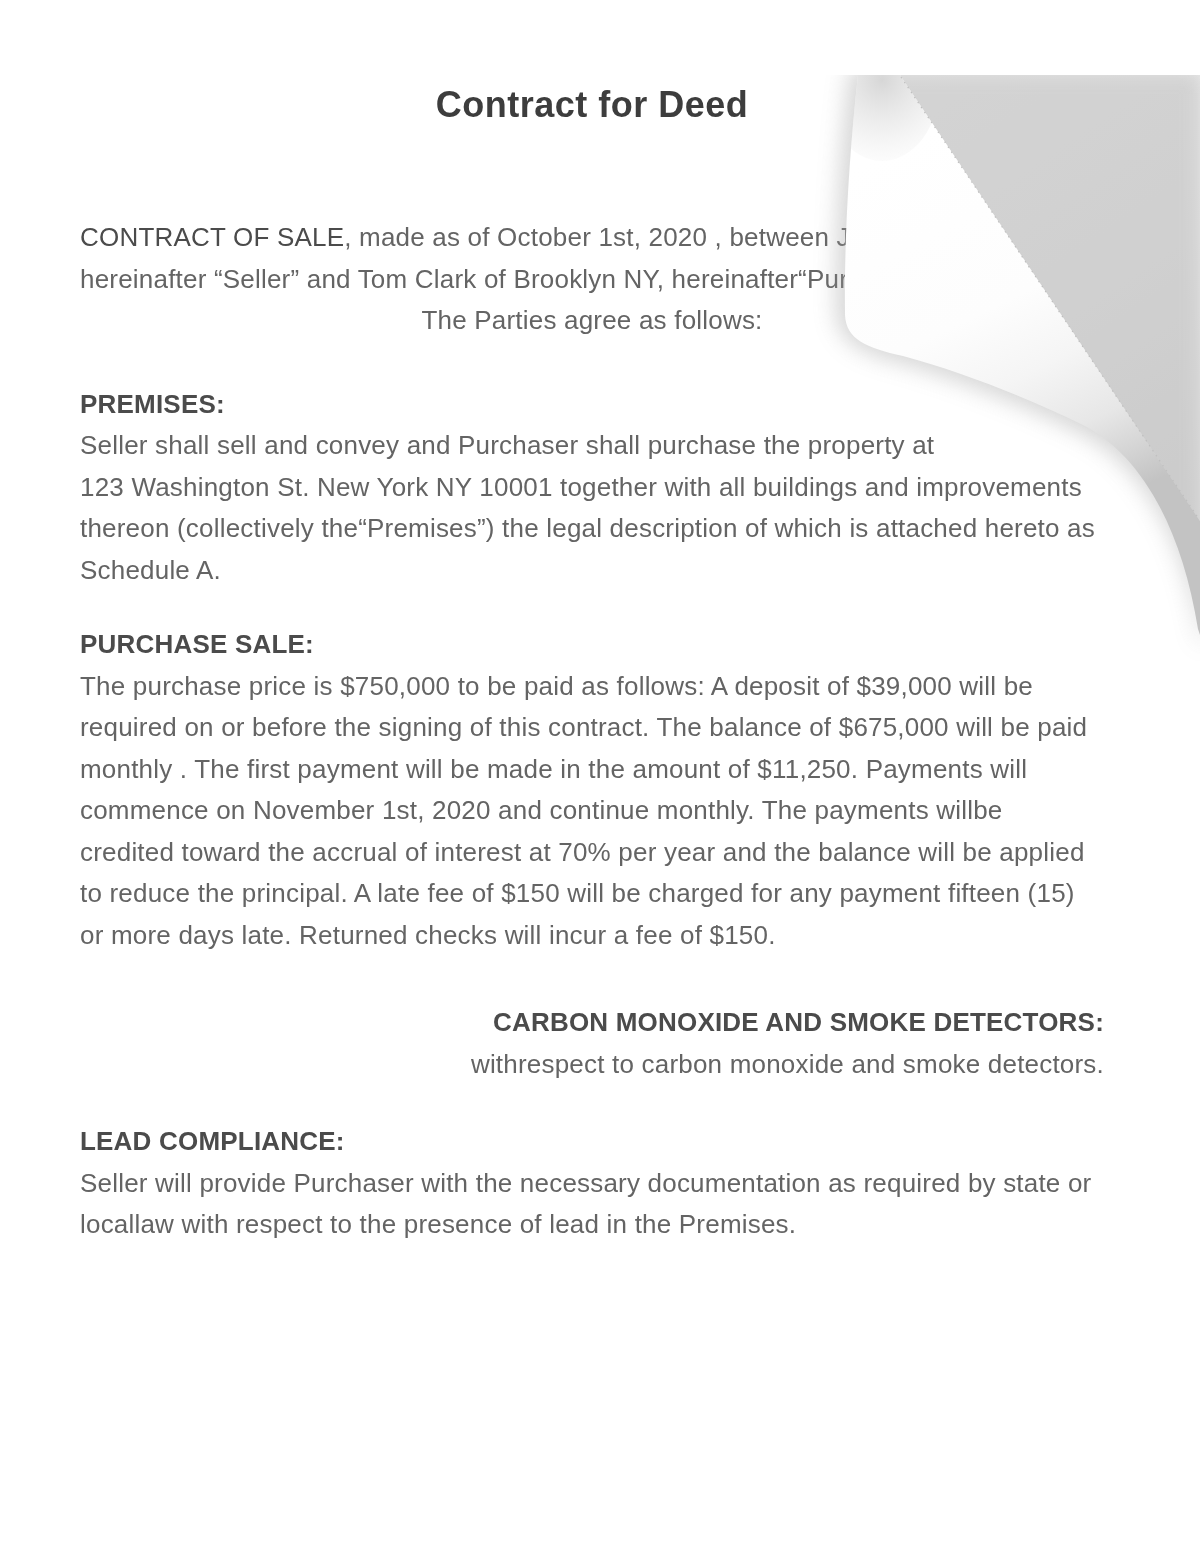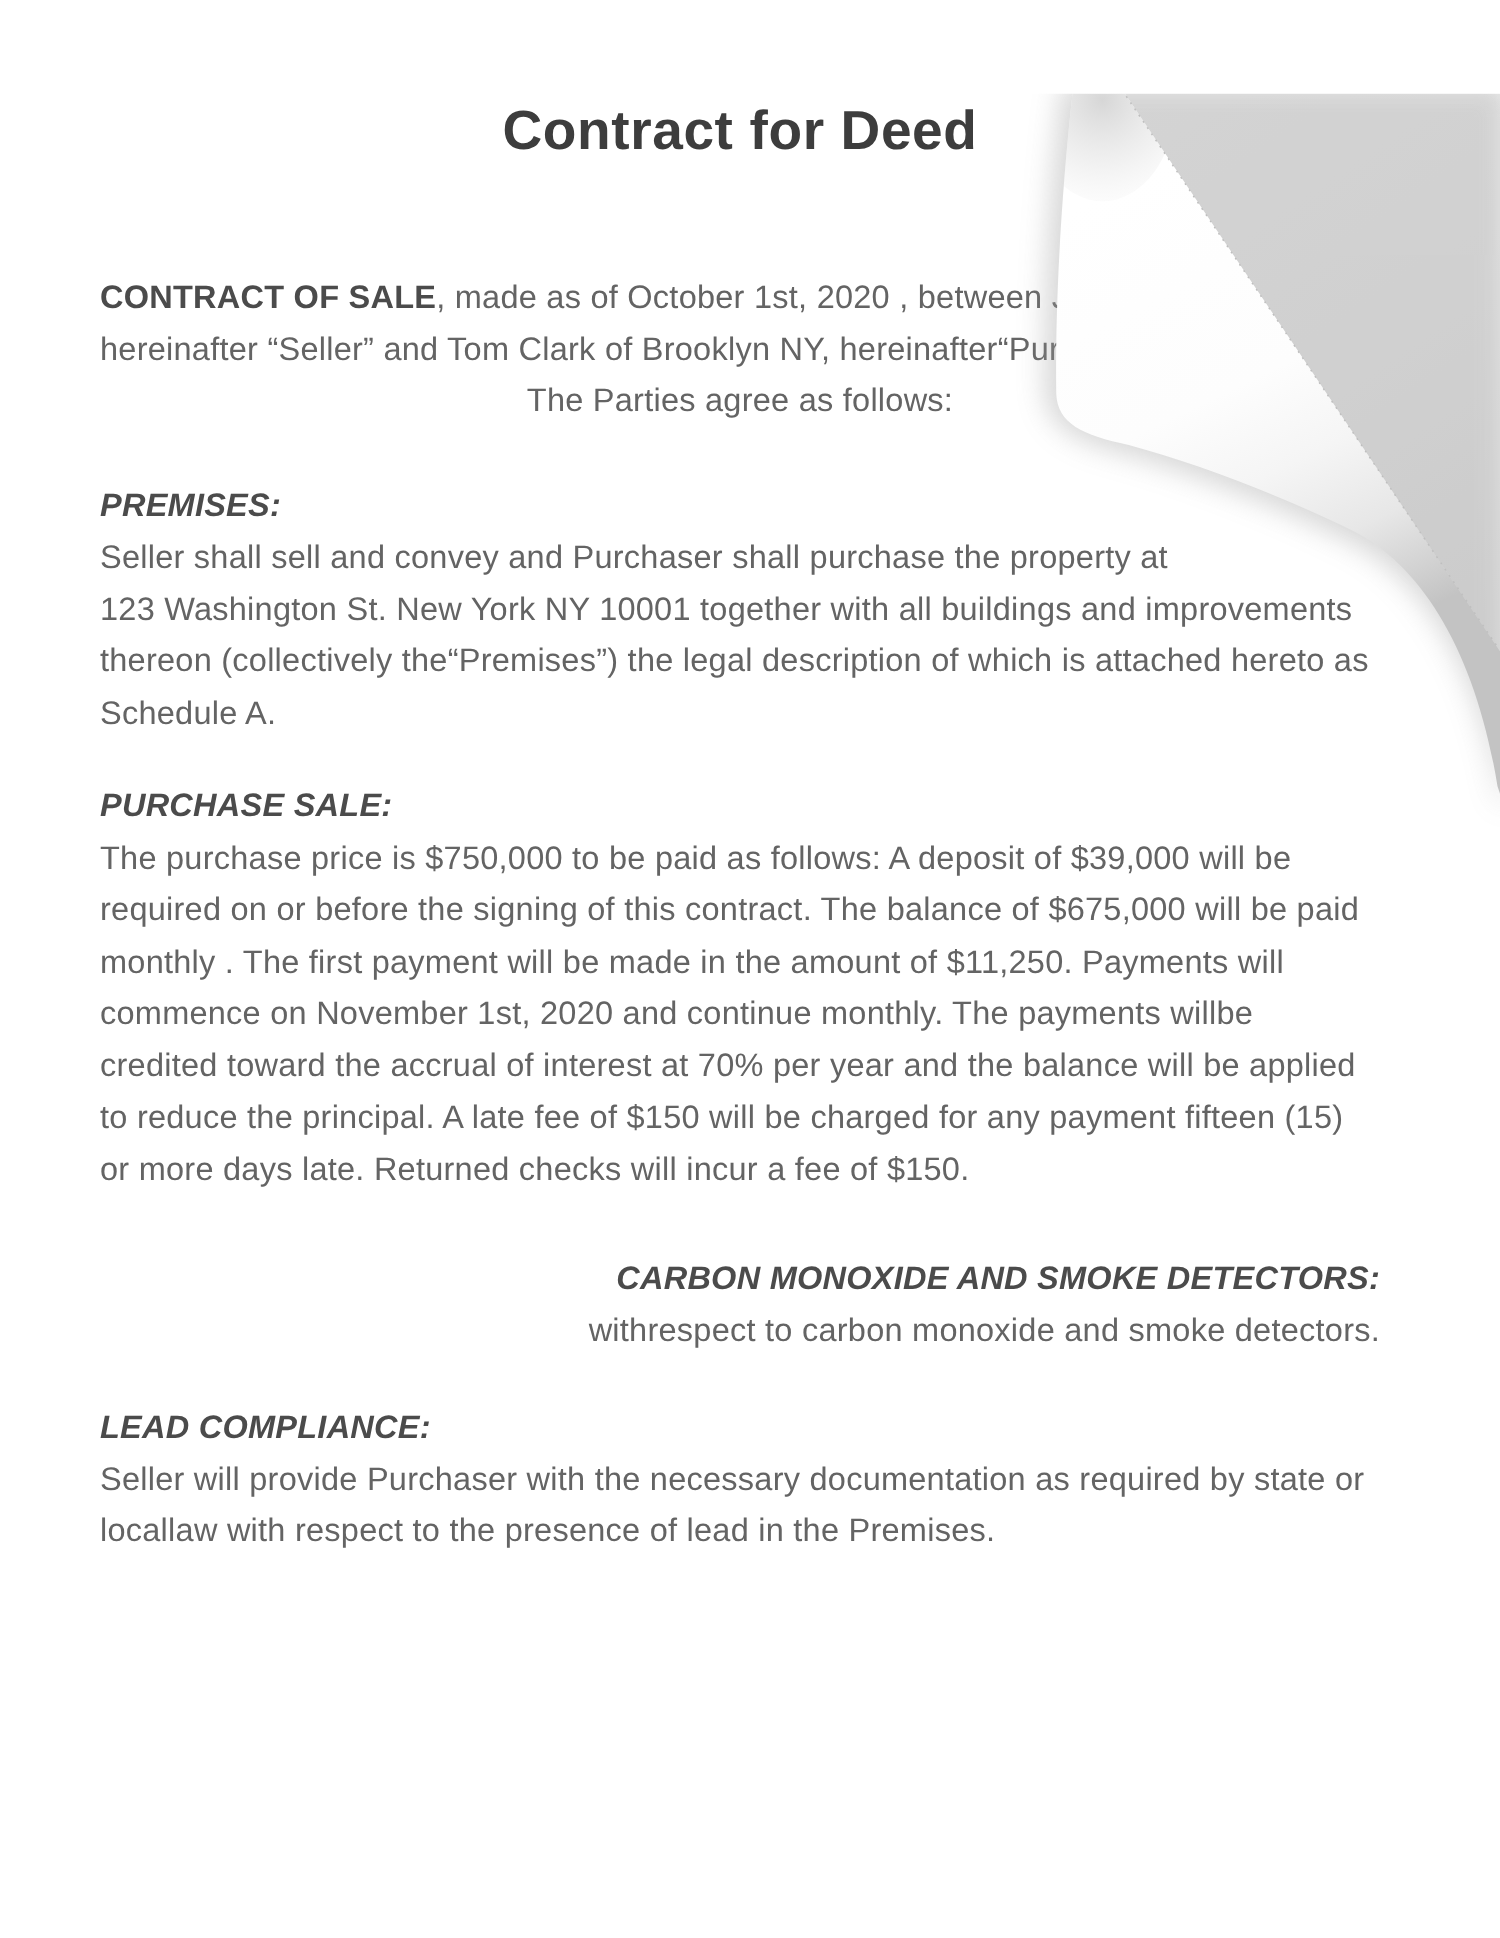--- a/index.html
+++ b/index.html
@@ -12,47 +12,46 @@
   }
   .page{
     position:relative;
     width:1200px;height:1550px;
     box-sizing:border-box;
     padding:0 96px 0 80px;
   }
   .doc-title{
     margin:75px 0 0 0;
     text-align:center;
-    font-size:44px;
+    font-size:36px;
     line-height:60px;
     font-weight:bold;
     letter-spacing:0.5px;
     color:#3d3d3d;
   }
   .body-text{
     font-size:26px;
     line-height:41.5px;
     color:#646464;
     letter-spacing:0.2px;
   }
   .line{white-space:nowrap;}
   .intro{margin-top:82px;}
-  .lead-bold{font-weight:bold;color:#4b4b4b;}
+  .lead-bold{font-weight:normal;color:#4b4b4b;}
   .agreement{
     text-align:center;
   }
   .section{margin-top:33px;}
   .section.s0{margin-top:42px;}
   .section.s3{margin-top:46px;text-align:right;}
   .section.s4{margin-top:36px;}
   .section-heading{
     font-weight:bold;
     color:#4b4b4b;
     white-space:nowrap;
-    font-style:italic;
   }
   .curl{
     position:absolute;
     top:0;right:0;
     width:440px;height:700px;
     pointer-events:none;
   }
 </style>
 </head>
 <body>

